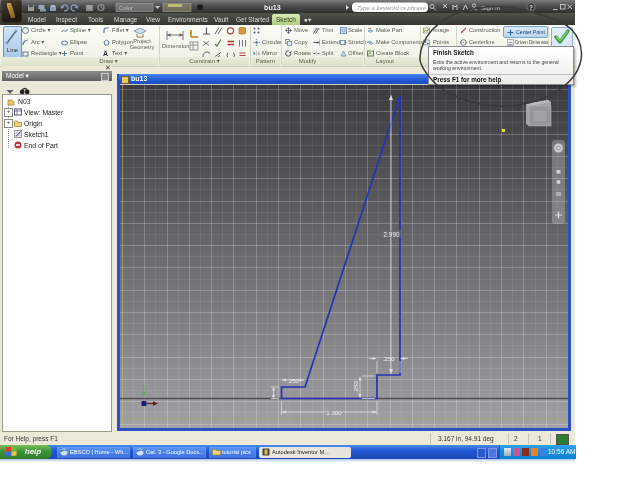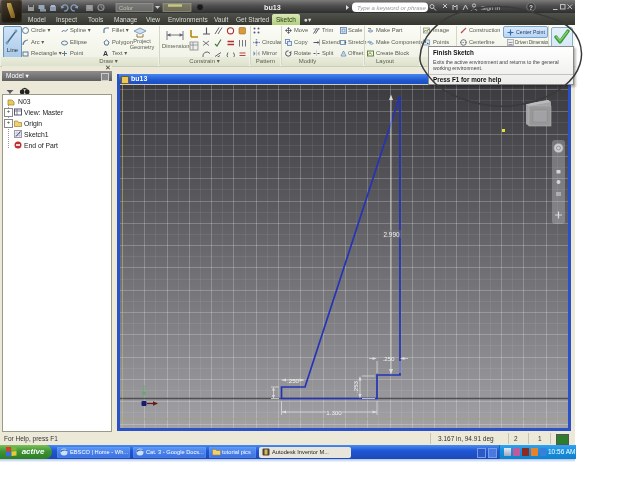--- a/index.html
+++ b/index.html
@@ -532,21 +532,21 @@
    <span class="abs" style="left:550px;top:1px;width:1px;height:11px;background:#c8c4b4"></span>
    <span class="abs" style="left:430px;top:1px;width:1px;height:11px;background:#c8c4b4"></span>
  </div>
 
  <div class="abs" id="taskbar">
   <div class="abs" id="startbtn"><svg width="11" height="10" style="position:absolute;left:6px;top:2px">
           <rect x="0" y="0" width="5" height="4.5" fill="#e03a2a" transform="skewY(-6)"></rect>
           <rect x="5.5" y="0" width="5" height="4.5" fill="#7ab53a" transform="skewY(-6)"></rect>
           <rect x="0" y="5" width="5" height="4.5" fill="#3a6ae0" transform="skewY(-6)"></rect>
           <rect x="5.5" y="5" width="5" height="4.5" fill="#e8c83a" transform="skewY(-6)"></rect>
-        </svg><span style="margin-left:14px">active</span></div>
+        </svg><span style="margin-left:14px">help</span></div>
   <div class="tbtn" style="left:57px;width:73px"><svg width="8" height="8" style="position:absolute;left:3px;top:1.5px">
           <circle cx="4" cy="4" r="3.5" fill="#cfe0f5"></circle>
           <path d="M1 4 a3.5 2 0 0 1 6.5 -1" fill="none" stroke="#3a70c0" stroke-width="1.2"></path>
         </svg>EBSCO | Home - Wh...</div>
   <div class="tbtn" style="left:133px;width:73px"><svg width="8" height="8" style="position:absolute;left:3px;top:1.5px">
           <circle cx="4" cy="4" r="3.5" fill="#cfe0f5"></circle>
           <path d="M1 4 a3.5 2 0 0 1 6.5 -1" fill="none" stroke="#3a70c0" stroke-width="1.2"></path>
         </svg>Cat. 3 - Google Docs...</div>
   <div class="tbtn" style="left:209px;width:47px"><svg width="9" height="8" style="position:absolute;left:3px;top:1.5px">
           <path d="M0.5 1.5 h3 l1 1 h4 v4.5 h-8 Z" fill="#f0d070" stroke="#a08030" stroke-width="0.6"></path>

